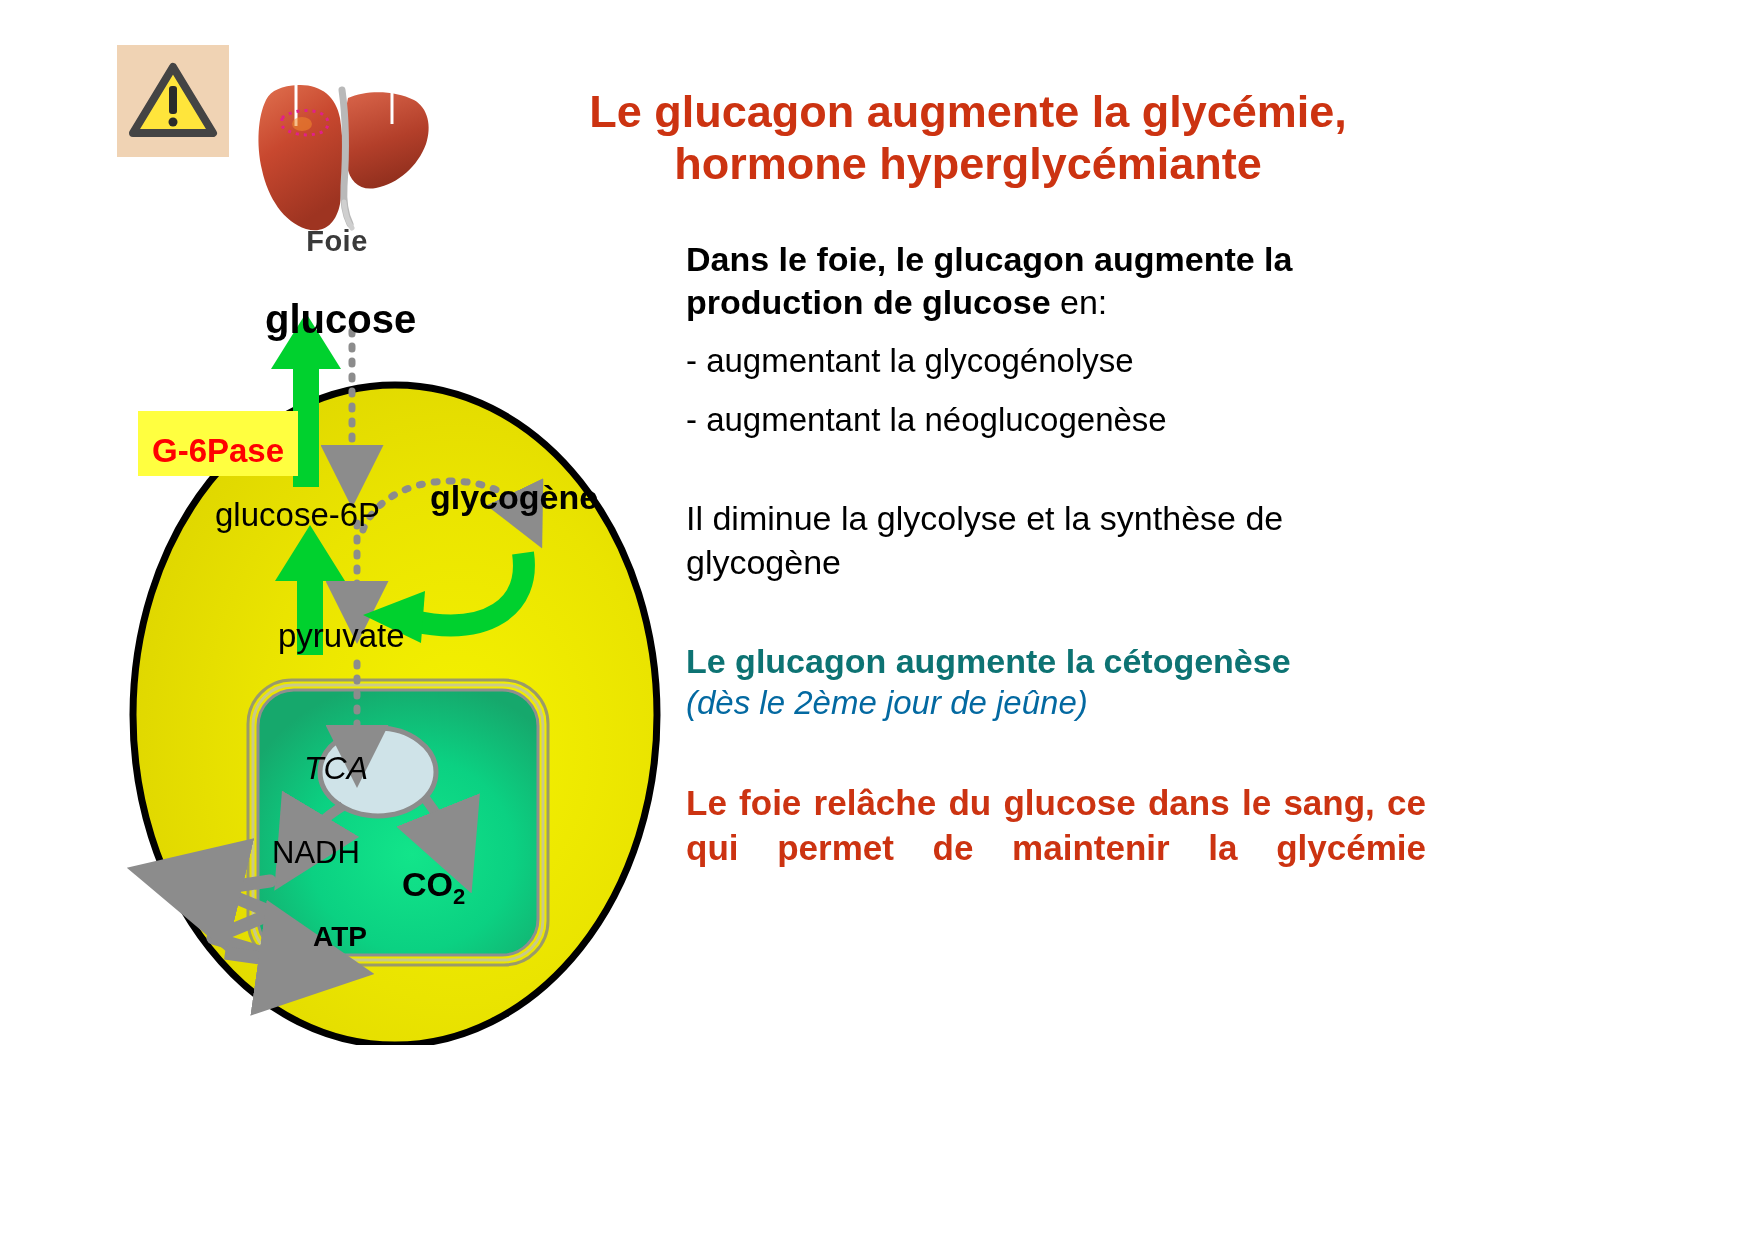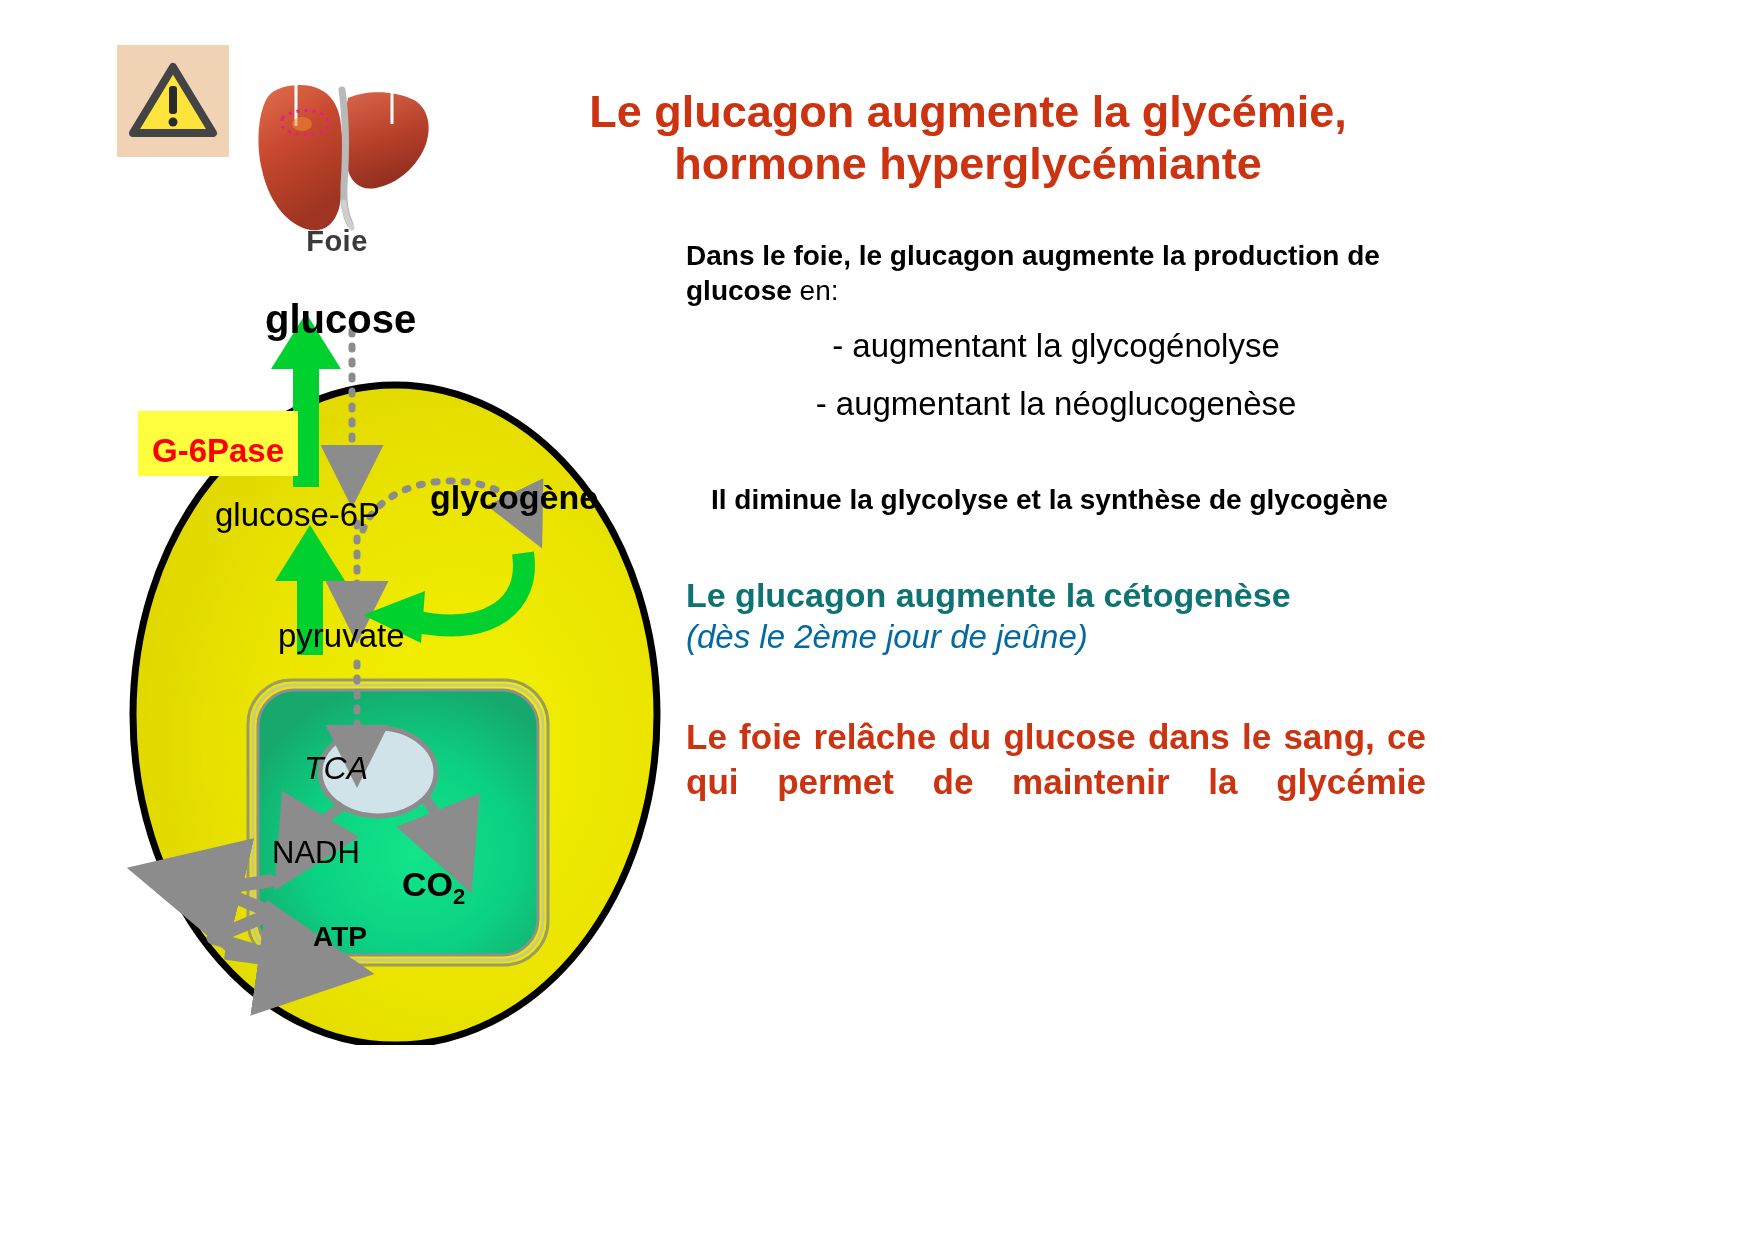--- a/index.html
+++ b/index.html
@@ -61,25 +61,25 @@
   }
 
   
   #text-column {
     position: absolute;
     left: 686px;
     top: 238px;
     width: 740px;
     color: #000;
   }
-  .b1 { font-weight: bold; font-size: 28px; line-height: 1.26; }
+  .b1 { font-weight: bold; font-size: 34px; line-height: 1.26; }
   .b1 .reg { font-weight: normal; }
-  .bullet { font-size: 33px; line-height: 1.3; margin-top: 16px; text-align: center; }
+  .bullet { font-size: 33px; line-height: 1.3; margin-top: 16px; }
   .gap-lg { height: 56px; }
-  .strong-black { font-weight: bold; font-size: 28px; line-height: 1.27; margin-left: 25px; }
+  .strong-black { font-weight: normal; font-size: 34px; line-height: 1.27; }
   .teal { color: #0d7373; font-weight: bold; font-size: 34px; line-height: 1.25; }
   .teal-it { color: #0369a1; font-style: italic; font-size: 33px; line-height: 1.25; }
   .orange-just {
     color: #cc3311;
     font-weight: bold;
     font-size: 35px;
     line-height: 1.3;
     text-align: justify;
   }
   .orange-just::after { content: ""; display: inline-block; width: 100%; }

